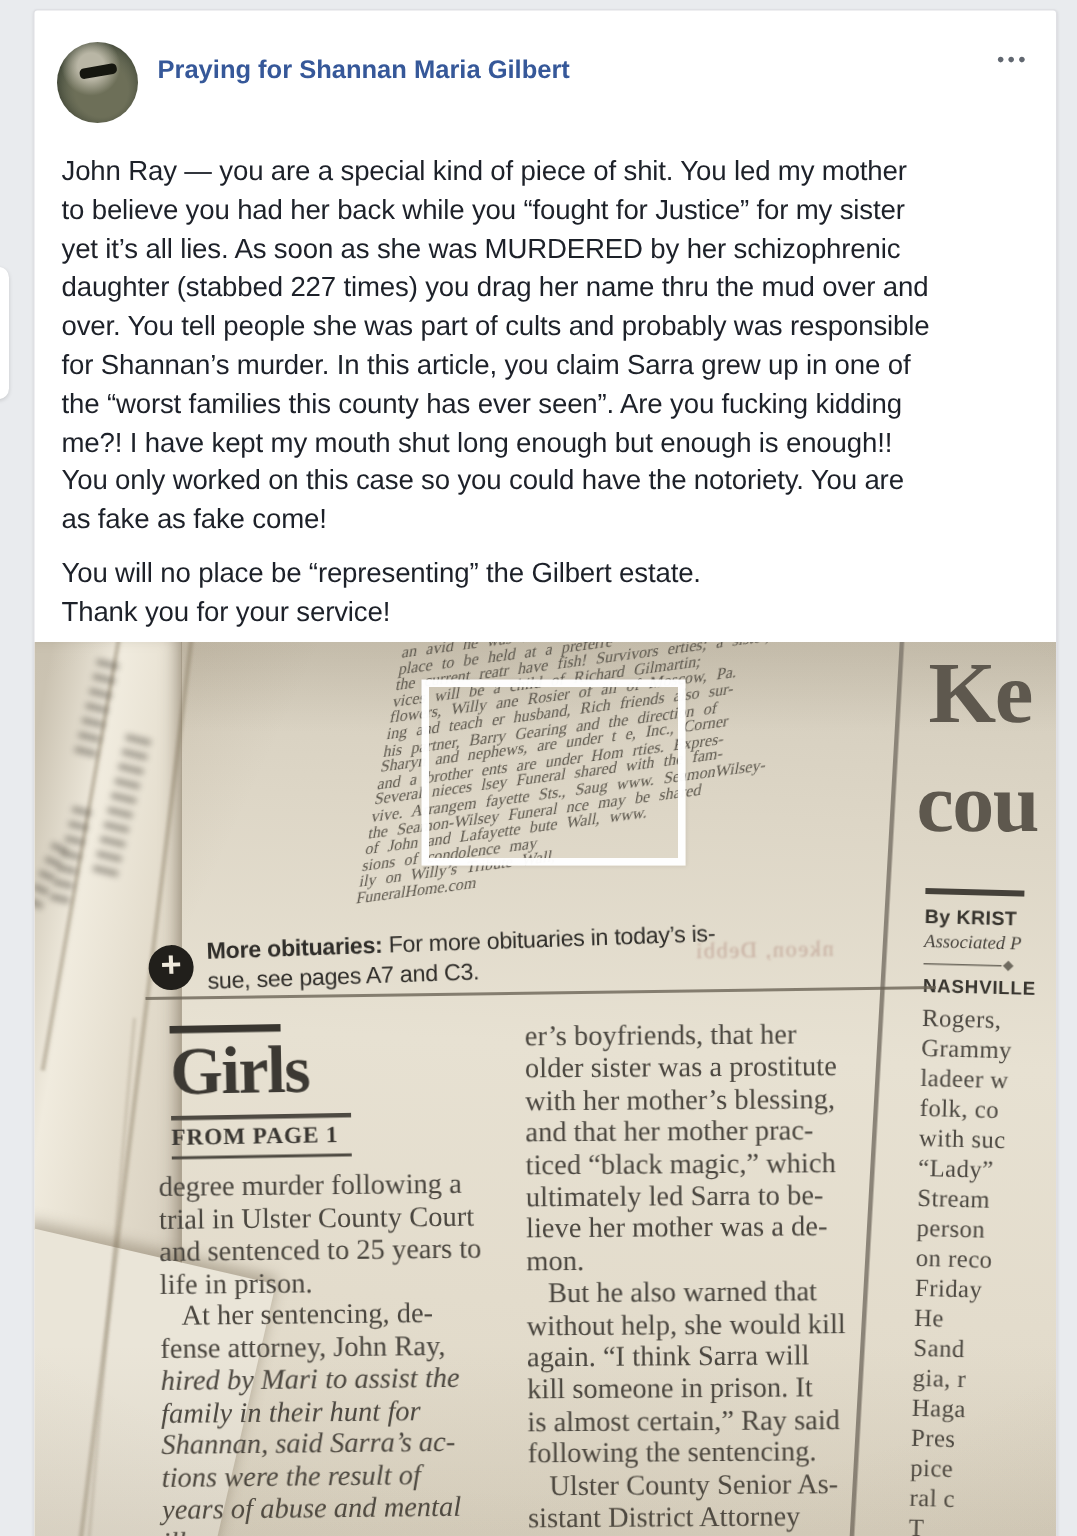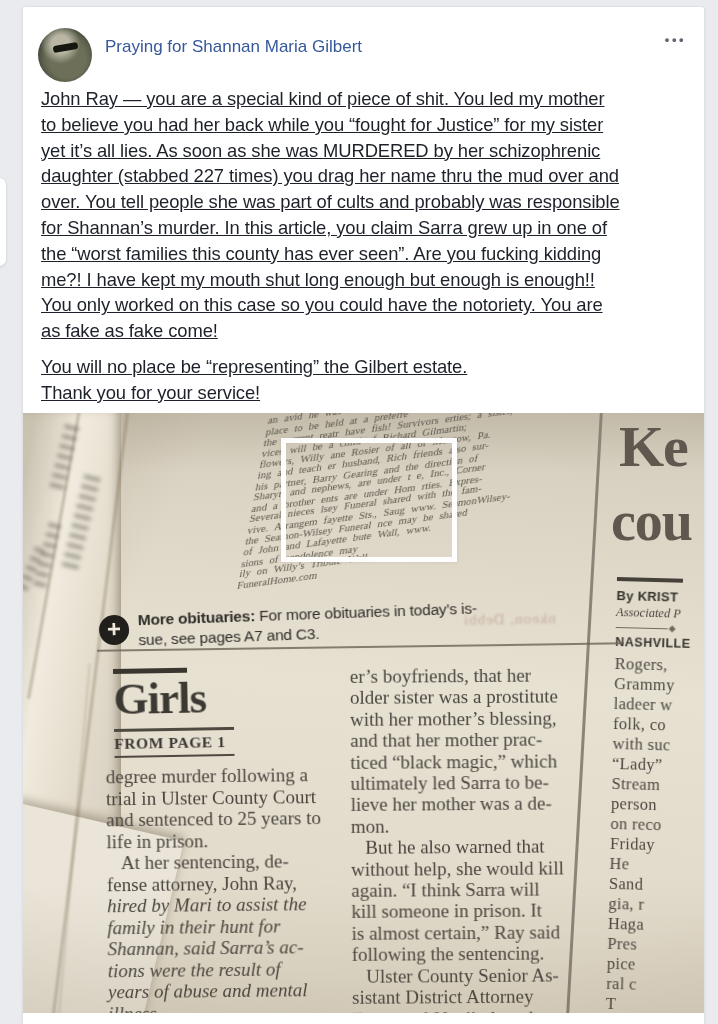--- a/index.html
+++ b/index.html
@@ -27,32 +27,31 @@
       radial-gradient(circle at 42% 30%,#b9b6a5 0 18%,transparent 40%),
       radial-gradient(circle at 55% 60%,#6d6f58 0 40%,transparent 70%),
       radial-gradient(circle at 50% 45%,#8a8d76,#4b5140 60%,#23271c 95%);
   }
   .avatar::after{ 
     content:"";position:absolute;left:28%;top:30%;width:46%;height:13%;
     background:#15160f;border-radius:3px;transform:rotate(-10deg);
   }
   .page-name{
     margin-left:13px;padding-top:9px;
-    color:#365899;font-size:17px;font-weight:normal;line-height:20px;
+    color:#365899;font-size:17px;font-weight:bold;line-height:20px;
     cursor:pointer;
   }
   .ellipsis-btn{
     margin-left:auto;padding:4px 2px 0 8px;color:#616770;font-size:13px;
     letter-spacing:2.5px;font-weight:bold;cursor:pointer;user-select:none;
   }
 
   .post-text{
-    margin:4px 17px 0 18px;color:#1d2129;font-size:18.4px;line-height:25.8px;
+    margin:19px 17px 0 18px;color:#1d2129;font-size:18.4px;line-height:25.8px;
     letter-spacing:-0.1px;
-    text-decoration:underline;
   }
   .post-text .para2{margin-top:10px;}
 
   
   .photo{
     position:relative;margin-top:7px;width:681px;height:600px;overflow:hidden;
     background:linear-gradient(183deg,#d3ccbc 0%,#ddd6c6 20%,#e7e1d2 45%,#e3dccc 72%,#ded7c6 100%);
     cursor:pointer;
   }
   .photo::before{

